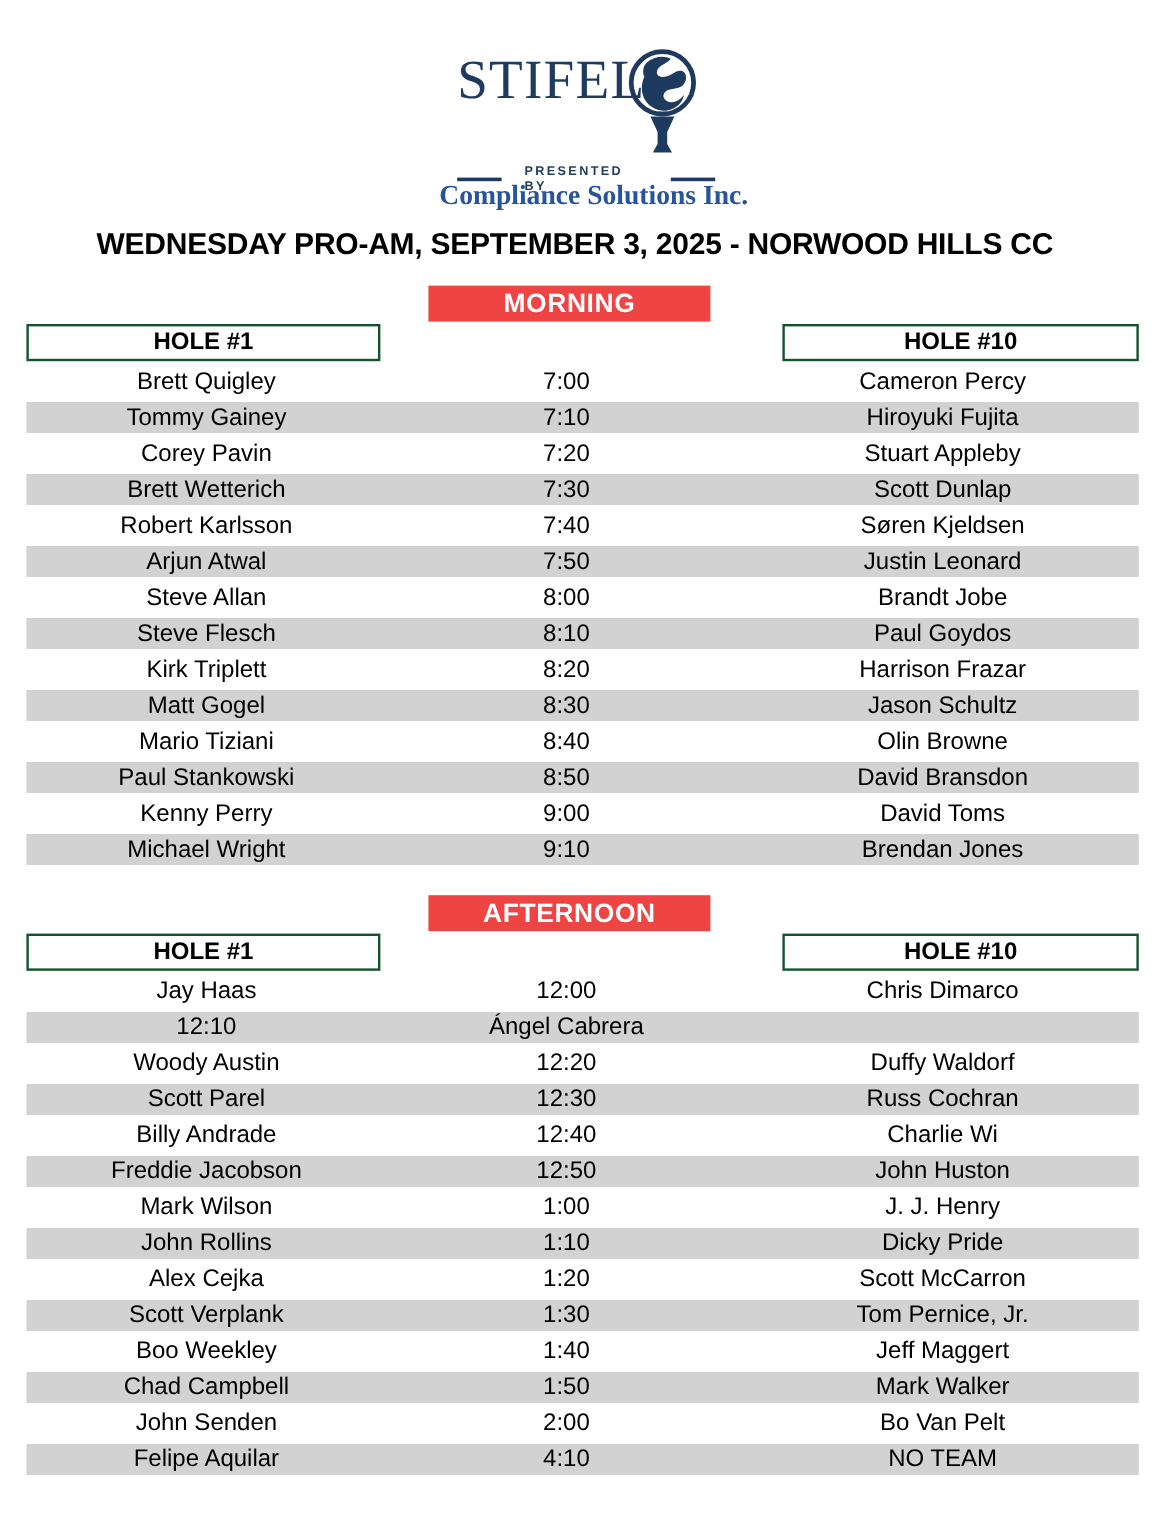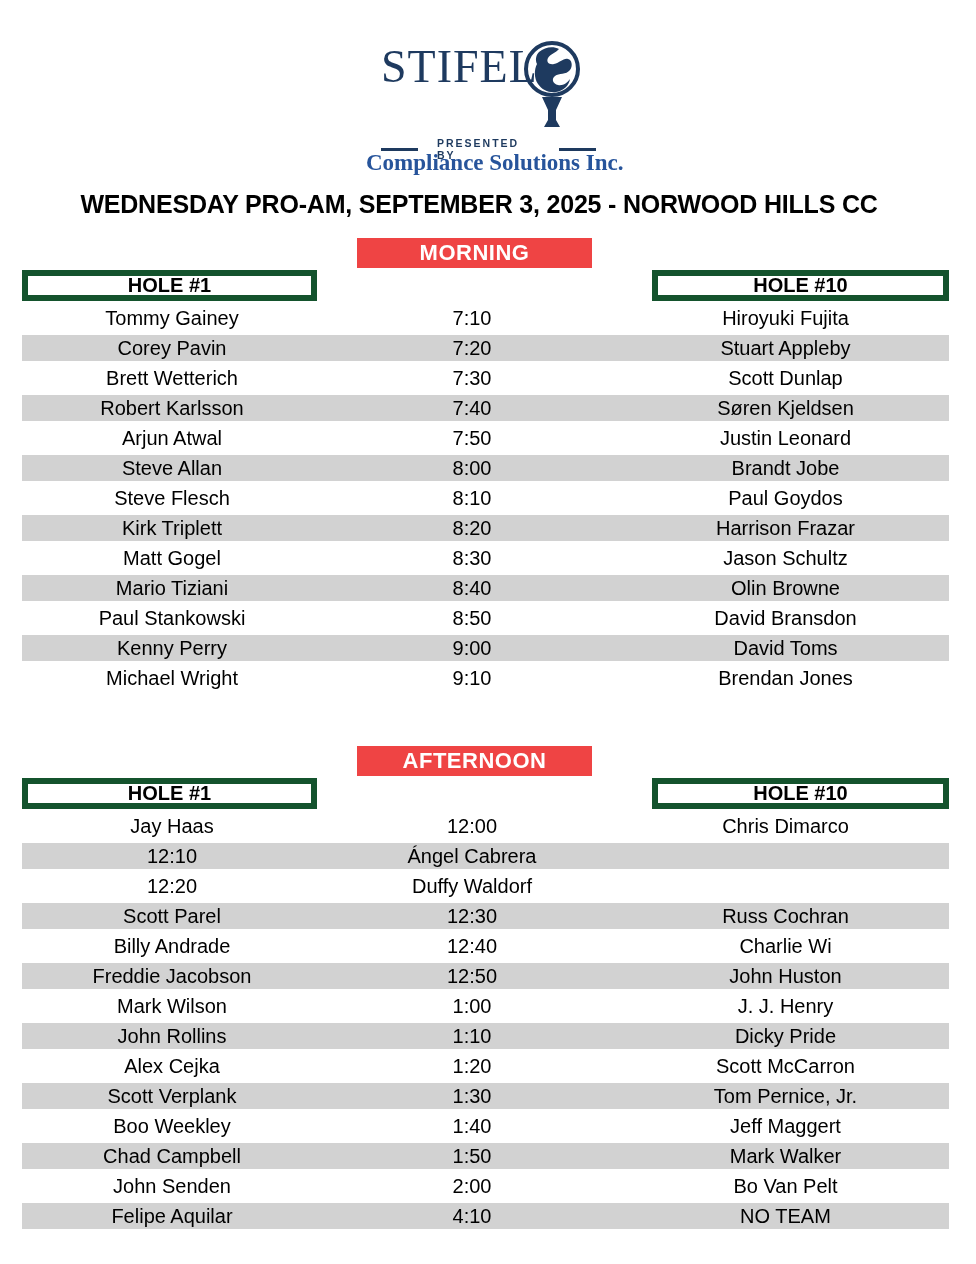--- a/index.html
+++ b/index.html
@@ -44,21 +44,21 @@
   
   .section { position:absolute; left:22px; width:927px; }
   .section-label-box {
     width:235px; height:30px; margin-left:335px; background:#ef4444;
     display:flex; align-items:center; justify-content:center;
   }
   .section-label { color:#fff; font-size:22px; font-weight:800; letter-spacing:0.5px; }
   .hole-header-row { position:relative; height:33px; margin-top:2px; }
   .hole-box {
     position:absolute; top:0; height:31px; box-sizing:border-box;
-    border:6px solid #14532d; background:#fff;
+    border:2px solid #14532d; background:#fff;
     display:flex; align-items:center; justify-content:center;
     font-size:20px; font-weight:bold;
   }
   .hole-box.left  { left:0;  width:295px; }
   .hole-box.right { right:0; width:297px; }
 
   .rows { margin-top:0; }
   .row {
     display:grid; grid-template-columns:300px 300px 1fr;
     height:30px; align-items:center; text-align:center; font-size:20px;
@@ -95,20 +95,25 @@
   <div class="section" id="section-morning">
     <div class="section-label-box">
       <span class="section-label">MORNING</span>
     </div>
     <div class="hole-header-row">
       <div class="hole-box left">HOLE #1</div>
       <div class="hole-box right">HOLE #10</div>
     </div>
     <div class="rows">
         <div class="row">
+          <div>Brett Quigley</div>
+          <div>7:00</div>
+          <div>Cameron Percy</div>
+        </div>
+        <div class="row">
           <div>Tommy Gainey</div>
           <div>7:10</div>
           <div>Hiroyuki Fujita</div>
         </div>
         <div class="row">
           <div>Corey Pavin</div>
           <div>7:20</div>
           <div>Stuart Appleby</div>
         </div>
         <div class="row">
@@ -181,20 +186,21 @@
         <div class="row">
           <div>Jay Haas</div>
           <div>12:00</div>
           <div>Chris Dimarco</div>
         </div>
         <div class="row">
           <div>12:10</div>
           <div>Ángel Cabrera</div>
         </div>
         <div class="row">
+          <div>Woody Austin</div>
           <div>12:20</div>
           <div>Duffy Waldorf</div>
         </div>
         <div class="row">
           <div>Scott Parel</div>
           <div>12:30</div>
           <div>Russ Cochran</div>
         </div>
         <div class="row">
           <div>Billy Andrade</div>

